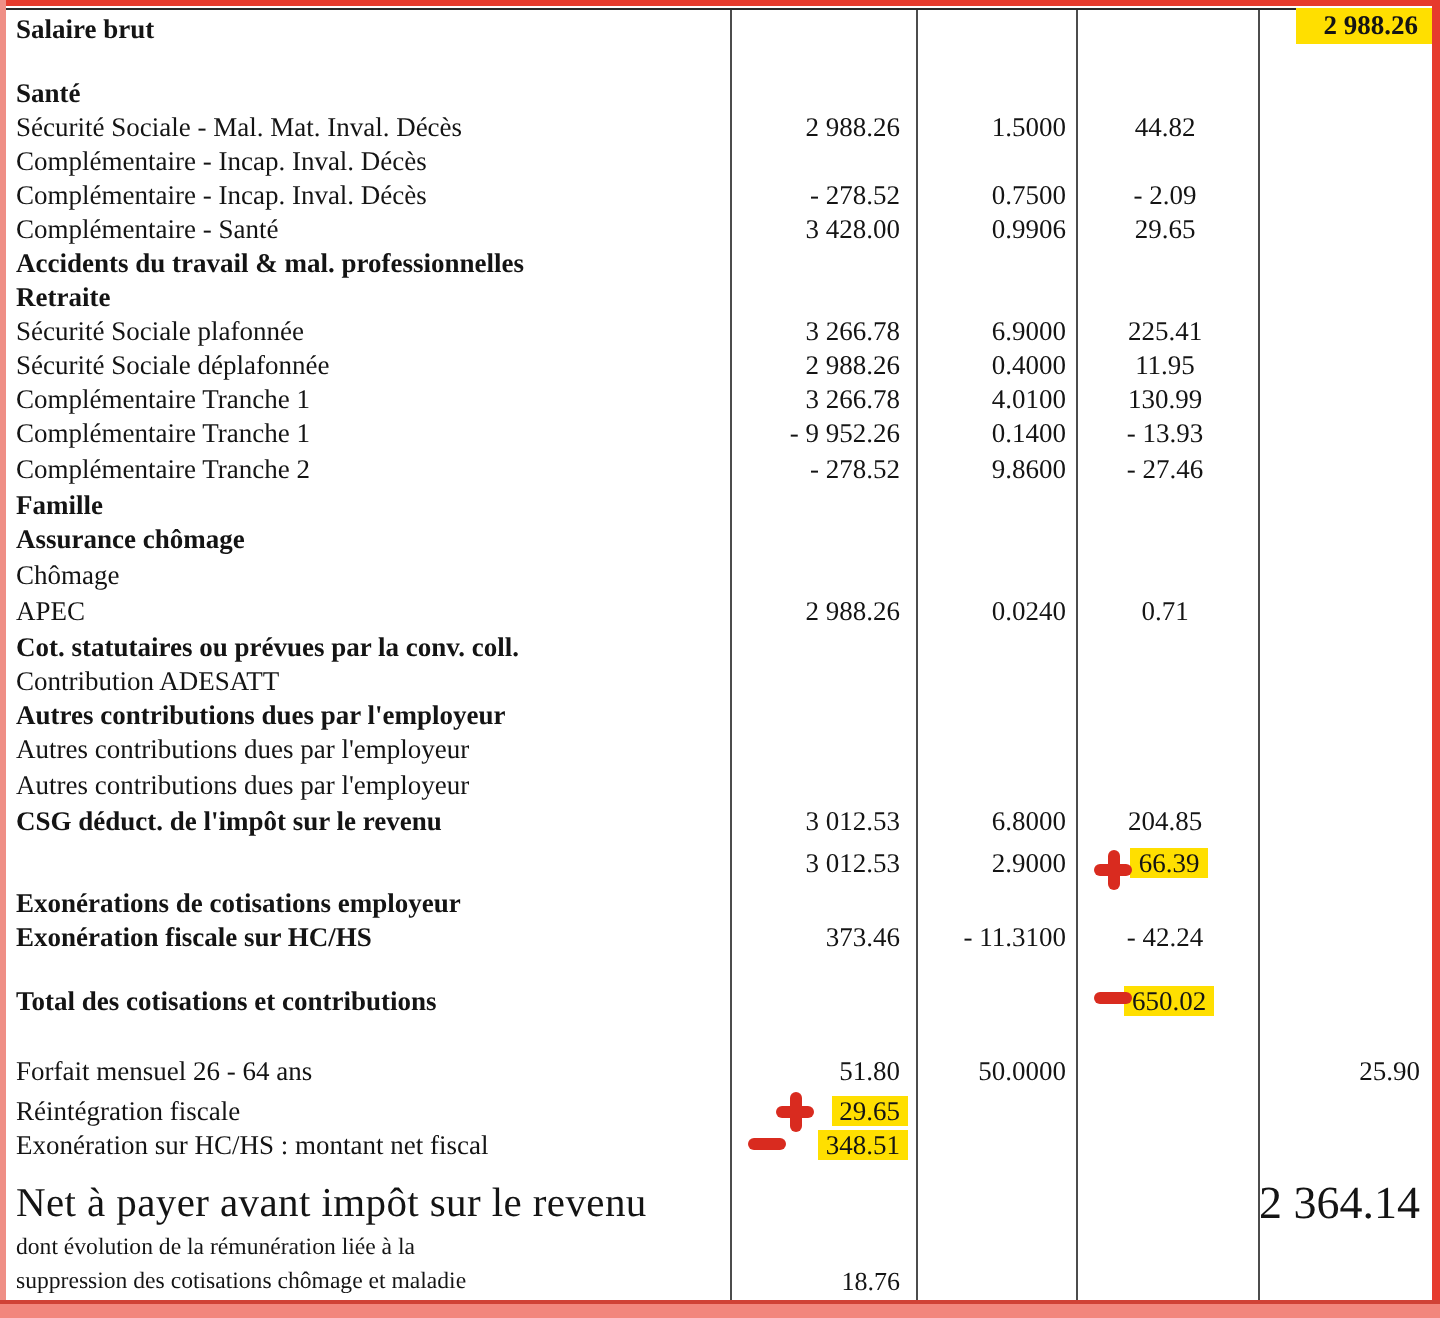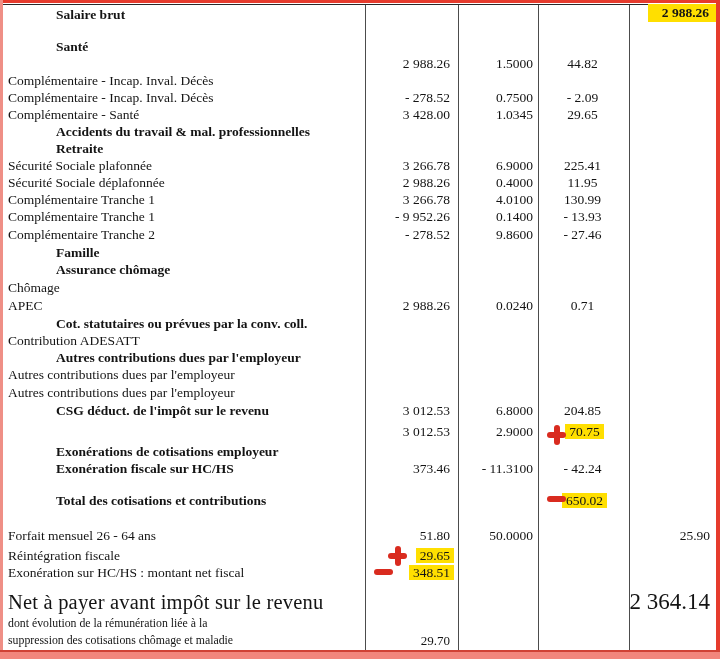--- a/index.html
+++ b/index.html
@@ -14,21 +14,21 @@
   .bar.right{right:0;top:0;width:4px;height:659px;background:#e63b2d;}
   .bar.left{left:0;top:0;width:3px;height:659px;background:#ef8f86;}
   .bar.bottomline{left:0;top:650px;width:720px;height:2px;background:#d04236;}
   .bar.bottom{left:0;top:652px;width:720px;height:7px;background:#f2867d;}
   .topline{position:absolute;left:3px;top:4px;width:713px;height:1px;background:#2a2a2a;}
   .vline{position:absolute;top:5px;height:646px;width:1px;background:#4c4c4c;}
   .v1{left:365px;} .v2{left:458px;} .v3{left:538px;} .v4{left:629px;}
 
   
   .row{position:absolute;left:0;width:720px;height:17px;line-height:17px;font-size:13.5px;white-space:nowrap;}
-  .b{font-weight:bold;margin-left:48px;}
+  .b{font-weight:bold;}
   .sm{font-size:11.8px;}
   .c-label{position:absolute;left:8px;width:354px;overflow:visible;}
   .c-base{position:absolute;left:362px;width:88px;text-align:right;}
   .c-rate{position:absolute;left:458px;width:75px;text-align:right;}
   .c-amount{position:absolute;left:543px;width:79px;text-align:center;}
   .c-emp{position:absolute;left:628px;width:82px;text-align:right;}
 
   .hl{background:#ffdf00;padding:0 4px;margin-right:-4px;}
   .hl-top{
     position:absolute;left:648px;top:-2px;width:61px;height:18px;line-height:18px;
@@ -57,40 +57,41 @@
   <div class="row" style="top:6px">
     <span class="c-label b">Salaire brut</span>
     <span class="hl-top">2 988.26</span>
   </div>
 
   <div class="row" style="top:38px">
     <span class="c-label b">Santé</span>
   </div>
 
   <div class="row" style="top:55px">
+    <span class="c-label">Sécurité Sociale - Mal. Mat. Inval. Décès</span>
     <span class="c-base">2 988.26</span>
     <span class="c-rate">1.5000</span>
     <span class="c-amount">44.82</span>
   </div>
 
   <div class="row" style="top:72px">
     <span class="c-label">Complémentaire - Incap. Inval. Décès</span>
   </div>
 
   <div class="row" style="top:89px">
     <span class="c-label">Complémentaire - Incap. Inval. Décès</span>
     <span class="c-base">- 278.52</span>
     <span class="c-rate">0.7500</span>
     <span class="c-amount">- 2.09</span>
   </div>
 
   <div class="row" style="top:106px">
     <span class="c-label">Complémentaire - Santé</span>
     <span class="c-base">3 428.00</span>
-    <span class="c-rate">1.0345</span>
+    <span class="c-rate">0.9906</span>
     <span class="c-amount">29.65</span>
   </div>
 
   <div class="row" style="top:123px">
     <span class="c-label b">Accidents du travail &amp; mal. professionnelles</span>
   </div>
 
   <div class="row" style="top:140px">
     <span class="c-label b">Retraite</span>
   </div>
@@ -172,21 +173,21 @@
   <div class="row" style="top:402px">
     <span class="c-label b">CSG déduct. de l'impôt sur le revenu</span>
     <span class="c-base">3 012.53</span>
     <span class="c-rate">6.8000</span>
     <span class="c-amount">204.85</span>
   </div>
 
   <div class="row" style="top:423px">
     <span class="c-base">3 012.53</span>
     <span class="c-rate">2.9000</span>
-    <span class="c-amount"><span class="hl">70.75</span></span>
+    <span class="c-amount"><span class="hl">66.39</span></span>
   </div>
 
   <div class="row" style="top:443px">
     <span class="c-label b">Exonérations de cotisations employeur</span>
   </div>
 
   <div class="row" style="top:460px">
     <span class="c-label b">Exonération fiscale sur HC/HS</span>
     <span class="c-base">373.46</span>
     <span class="c-rate">- 11.3100</span>
@@ -219,21 +220,21 @@
     <span class="c-label">Net à payer avant impôt sur le revenu</span>
     <span class="c-emp">2 364.14</span>
   </div>
 
   <div class="row sm" style="top:615px">
     <span class="c-label">dont évolution de la rémunération liée à la</span>
   </div>
 
   <div class="row sm" style="top:632px">
     <span class="c-label">suppression des cotisations chômage et maladie</span>
-    <span class="c-base" style="font-size:13px">29.70</span>
+    <span class="c-base" style="font-size:13px">18.76</span>
   </div>
 
   <span class="icon-plus" style="left:547px;top:425px"></span>
   <span class="icon-minus" style="left:547px;top:496px"></span>
   <span class="icon-plus" style="left:388px;top:546px"></span>
   <span class="icon-minus" style="left:374px;top:569px"></span>
 
   <div class="bar top"></div>
   <div class="bar right"></div>
   <div class="bar left"></div>

